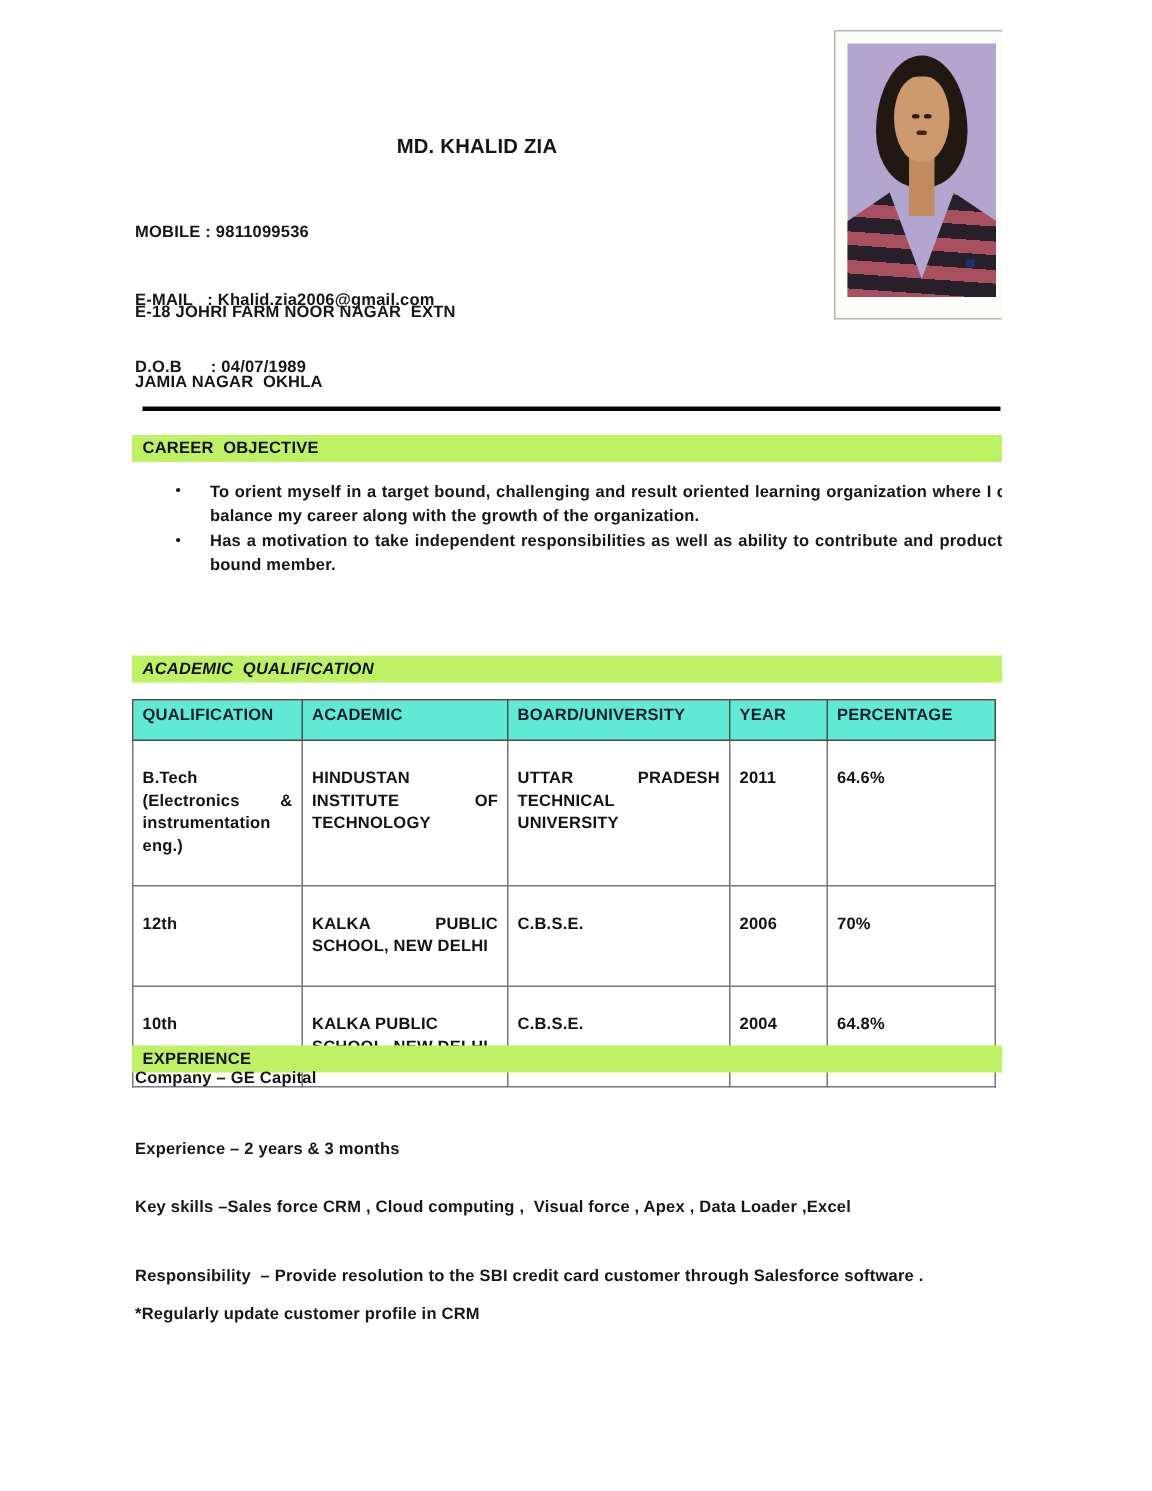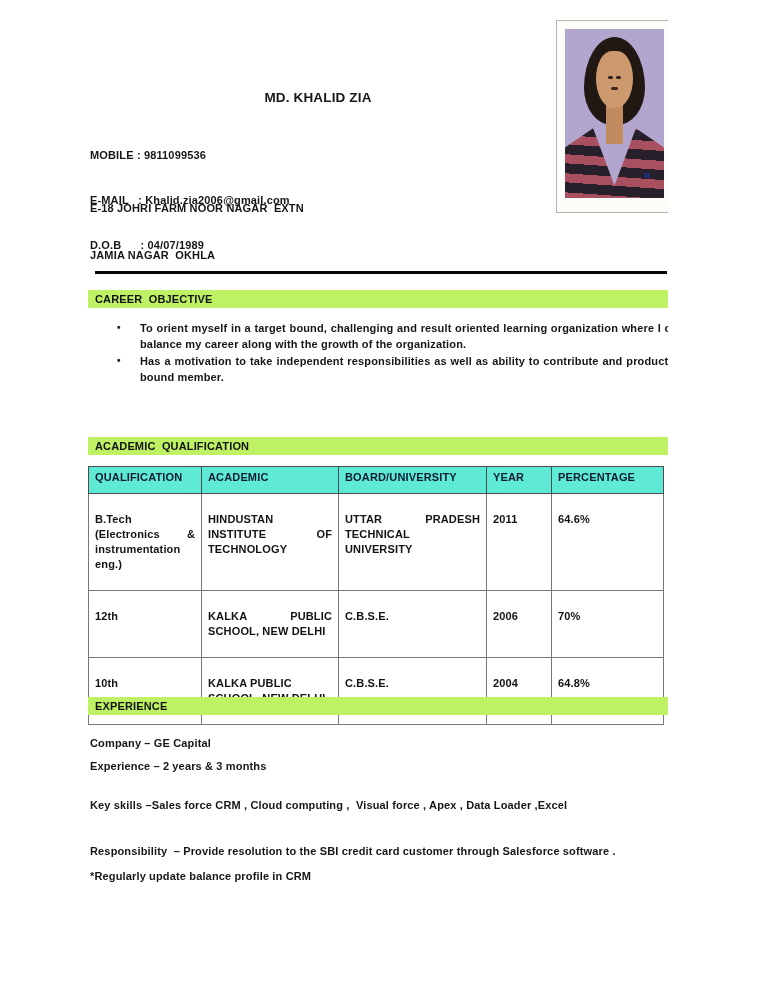--- a/index.html
+++ b/index.html
@@ -64,21 +64,21 @@
 
   
   .rule { position:absolute; left:95px; top:271px; width:572px; height:3px; background:#060606; }
 
   .section-bar {
     position:absolute; left:88px; height:18px; background:#bef264;
     font-size:11px; line-height:18px; padding-left:7px; box-sizing:border-box;
     white-space:pre; color:#111111;
   }
   .bar-objective  { top:290px; width:607px; }
-  .bar-academic   { top:437px; width:592px; }
+  .bar-academic   { top:437px; width:592px;font-style:italic; }
   .bar-experience { top:697px; width:607px; }
 
   
   .bullet-list { position:absolute; left:117px; top:320px; width:567px; font-size:11px; line-height:16px; }
   .bullet-item { display:flex; margin-bottom:1px; }
   .bullet-dot  { flex:none; width:23px; font-size:10px; }
   .bullet-text { flex:1; text-align:justify; }
 
   
   .qual-table {
@@ -94,21 +94,21 @@
     border:1.5px solid #777777; padding:18px 6px; vertical-align:top;
     line-height:15px; box-sizing:border-box; color:#131313;
   }
   .qual-table tr.r1 td { height:63px; }
   .qual-table tr.r2 td { height:44px; }
   .qual-table tr.r3 td { height:47px;margin-left:47px; }
   .cell-justify { text-align:justify; }
 
   
   .exp-line { position:absolute; left:90px; font-size:11px; white-space:pre-wrap; width:600px; }
-  .line-company        { top:737px; }
+  .line-company        { top:713px; }
   .line-duration       { top:760px; }
   .line-skills         { top:799px; }
   .line-responsibility { top:845px; }
   .line-note           { top:870px; }
 </style>
 </head>
 <body>
 
 <div class="page">
 
@@ -196,15 +196,15 @@
     </tr>
   </tbody>
     </table>
 
   <div class="section-bar bar-experience">EXPERIENCE</div>
 
   <div class="exp-line line-company">Company – GE Capital</div>
   <div class="exp-line line-duration">Experience – 2 years &amp; 3 months</div>
   <div class="exp-line line-responsibility">Responsibility  – Provide resolution to the SBI credit card customer through Salesforce software .</div>
   <div class="exp-line line-skills">Key skills –Sales force CRM , Cloud computing ,  Visual force , Apex , Data Loader ,Excel</div>
-  <div class="exp-line line-note">*Regularly update balance profile in CRM</div>
+  <div class="exp-line line-note">*Regularly update customer profile in CRM</div>
 
 </div>
 
 </body></html>

